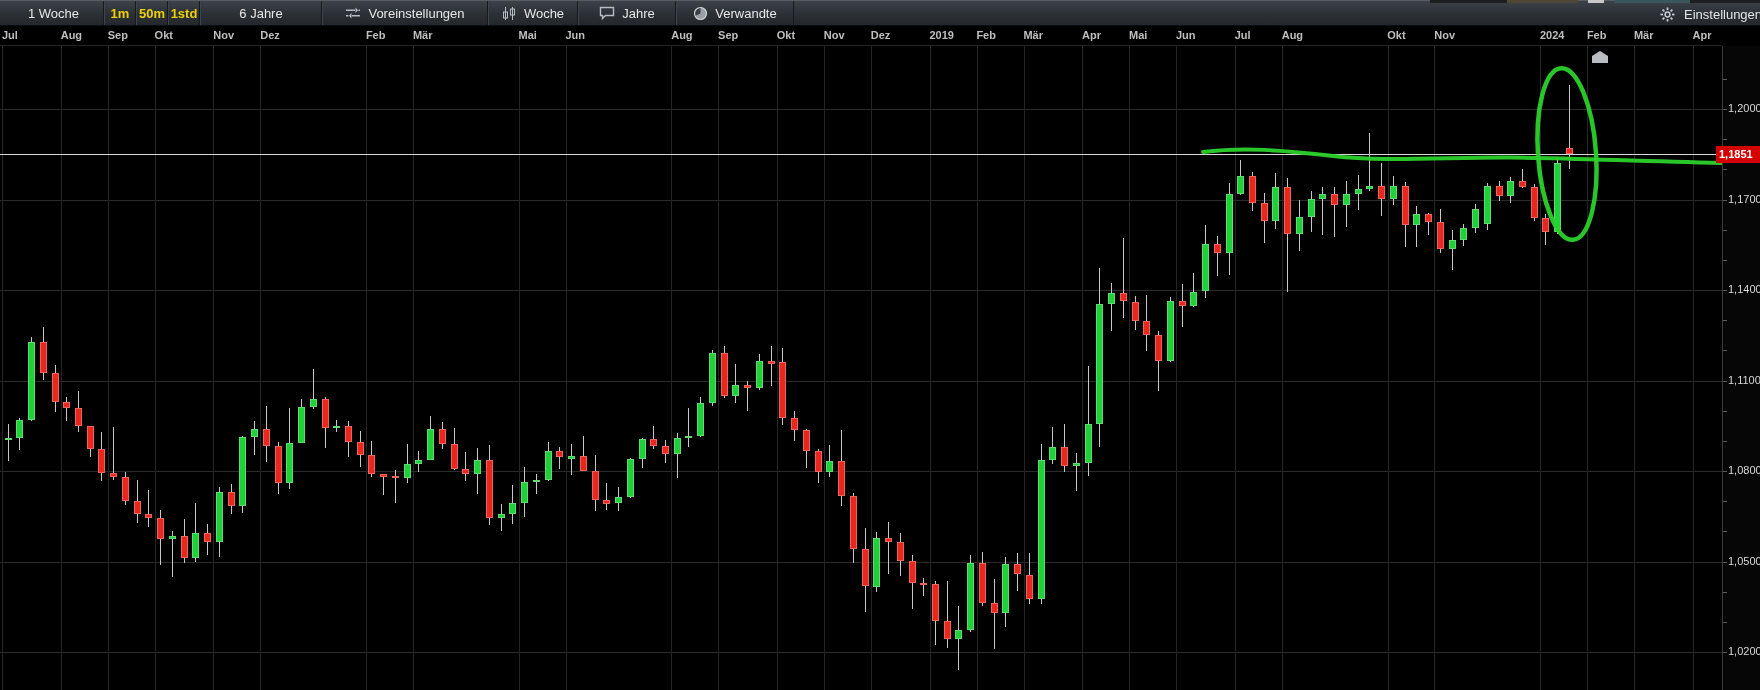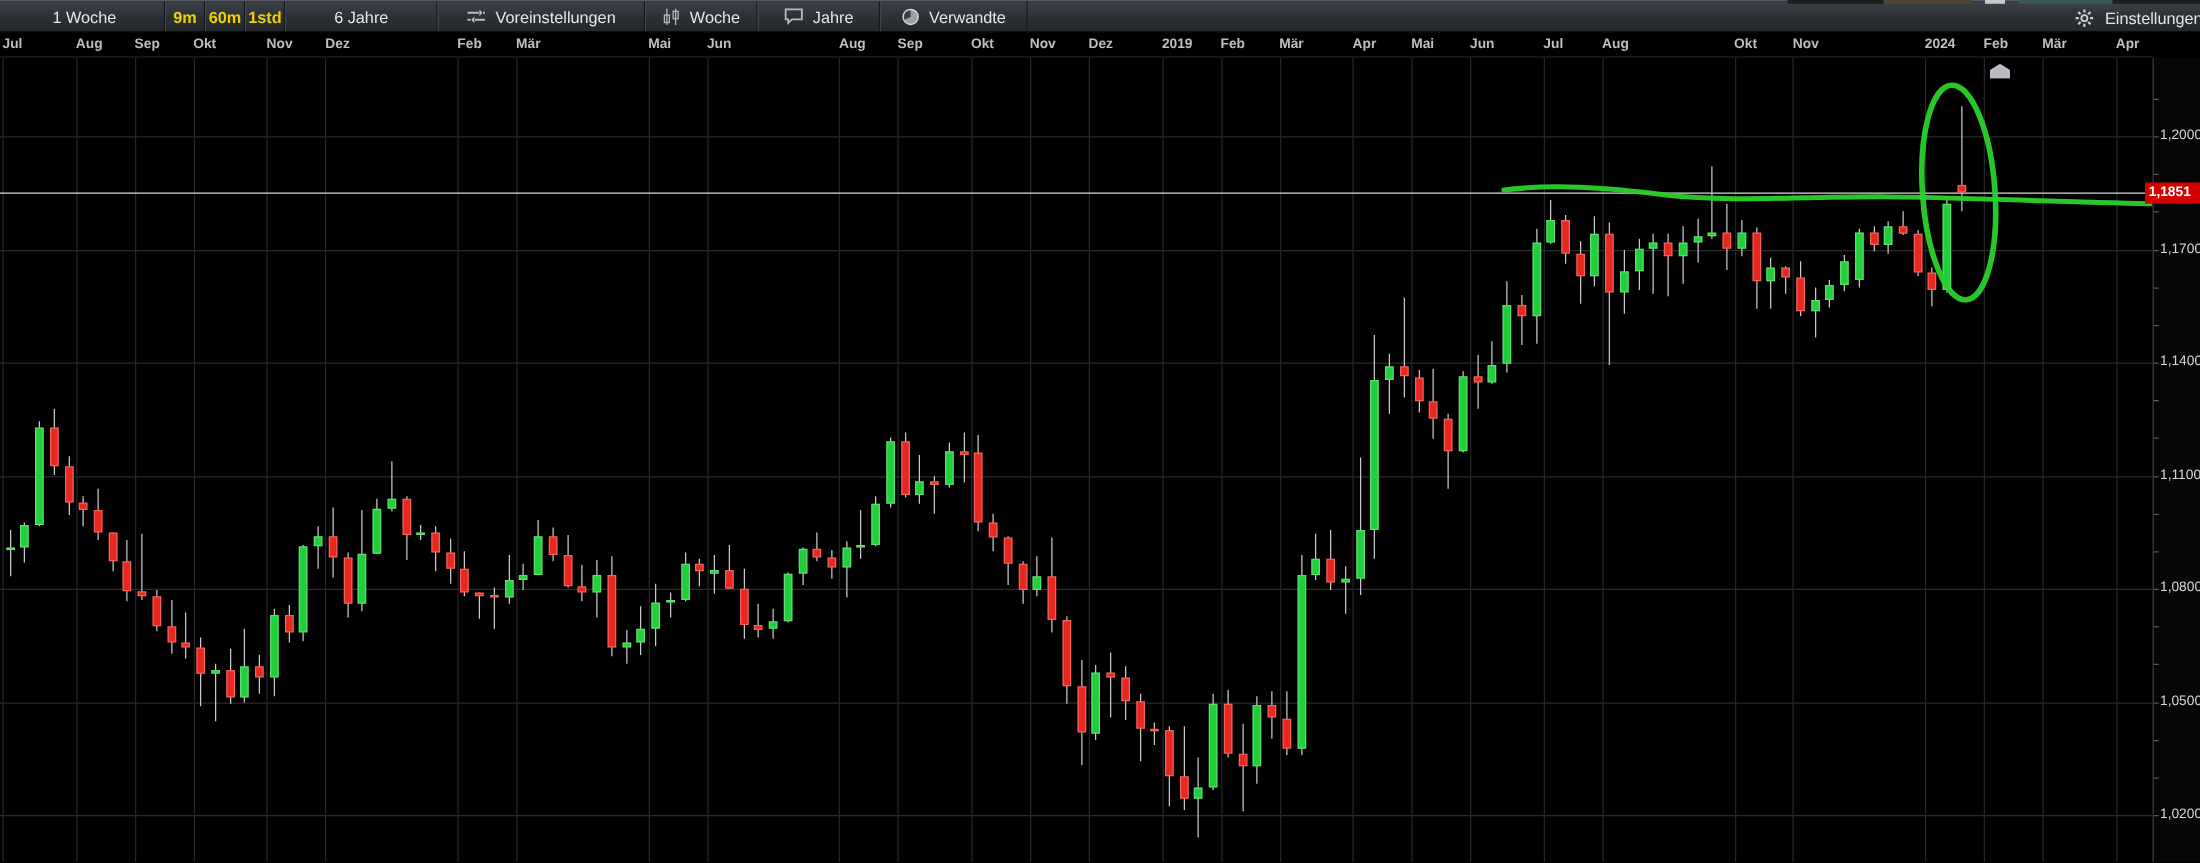--- a/index.html
+++ b/index.html
@@ -58,28 +58,28 @@
     z-index:15;white-space:nowrap;font-family:"Liberation Sans",sans-serif;
   }
 </style>
 </head>
 <body>
 
 <div class="screen">
 
   <div class="toolbar">
     <div id="toolbar-buttons" style="display:flex;height:100%;">
-        <div class="tb-btn" style="width: 132px;">
+        <div class="tb-btn" style="width: 104px;">
           <span>1 Woche</span>
         </div>
         <div class="tb-btn yellow" style="width: 32px; color: rgb(240, 208, 0);">
-          <span>9m</span>
+          <span>1m</span>
         </div>
         <div class="tb-btn yellow" style="width: 32px; color: rgb(240, 208, 0);">
-          <span>60m</span>
+          <span>50m</span>
         </div>
         <div class="tb-btn yellow" style="width: 32px; color: rgb(240, 208, 0);">
           <span>1std</span>
         </div>
         <div class="tb-btn" style="width: 122px;">
           <span>6 Jahre</span>
         </div>
         <div class="tb-btn" style="width: 166px;">
           <span class="tb-icon">
             <svg width="16" height="14" viewBox="0 0 16 14">

